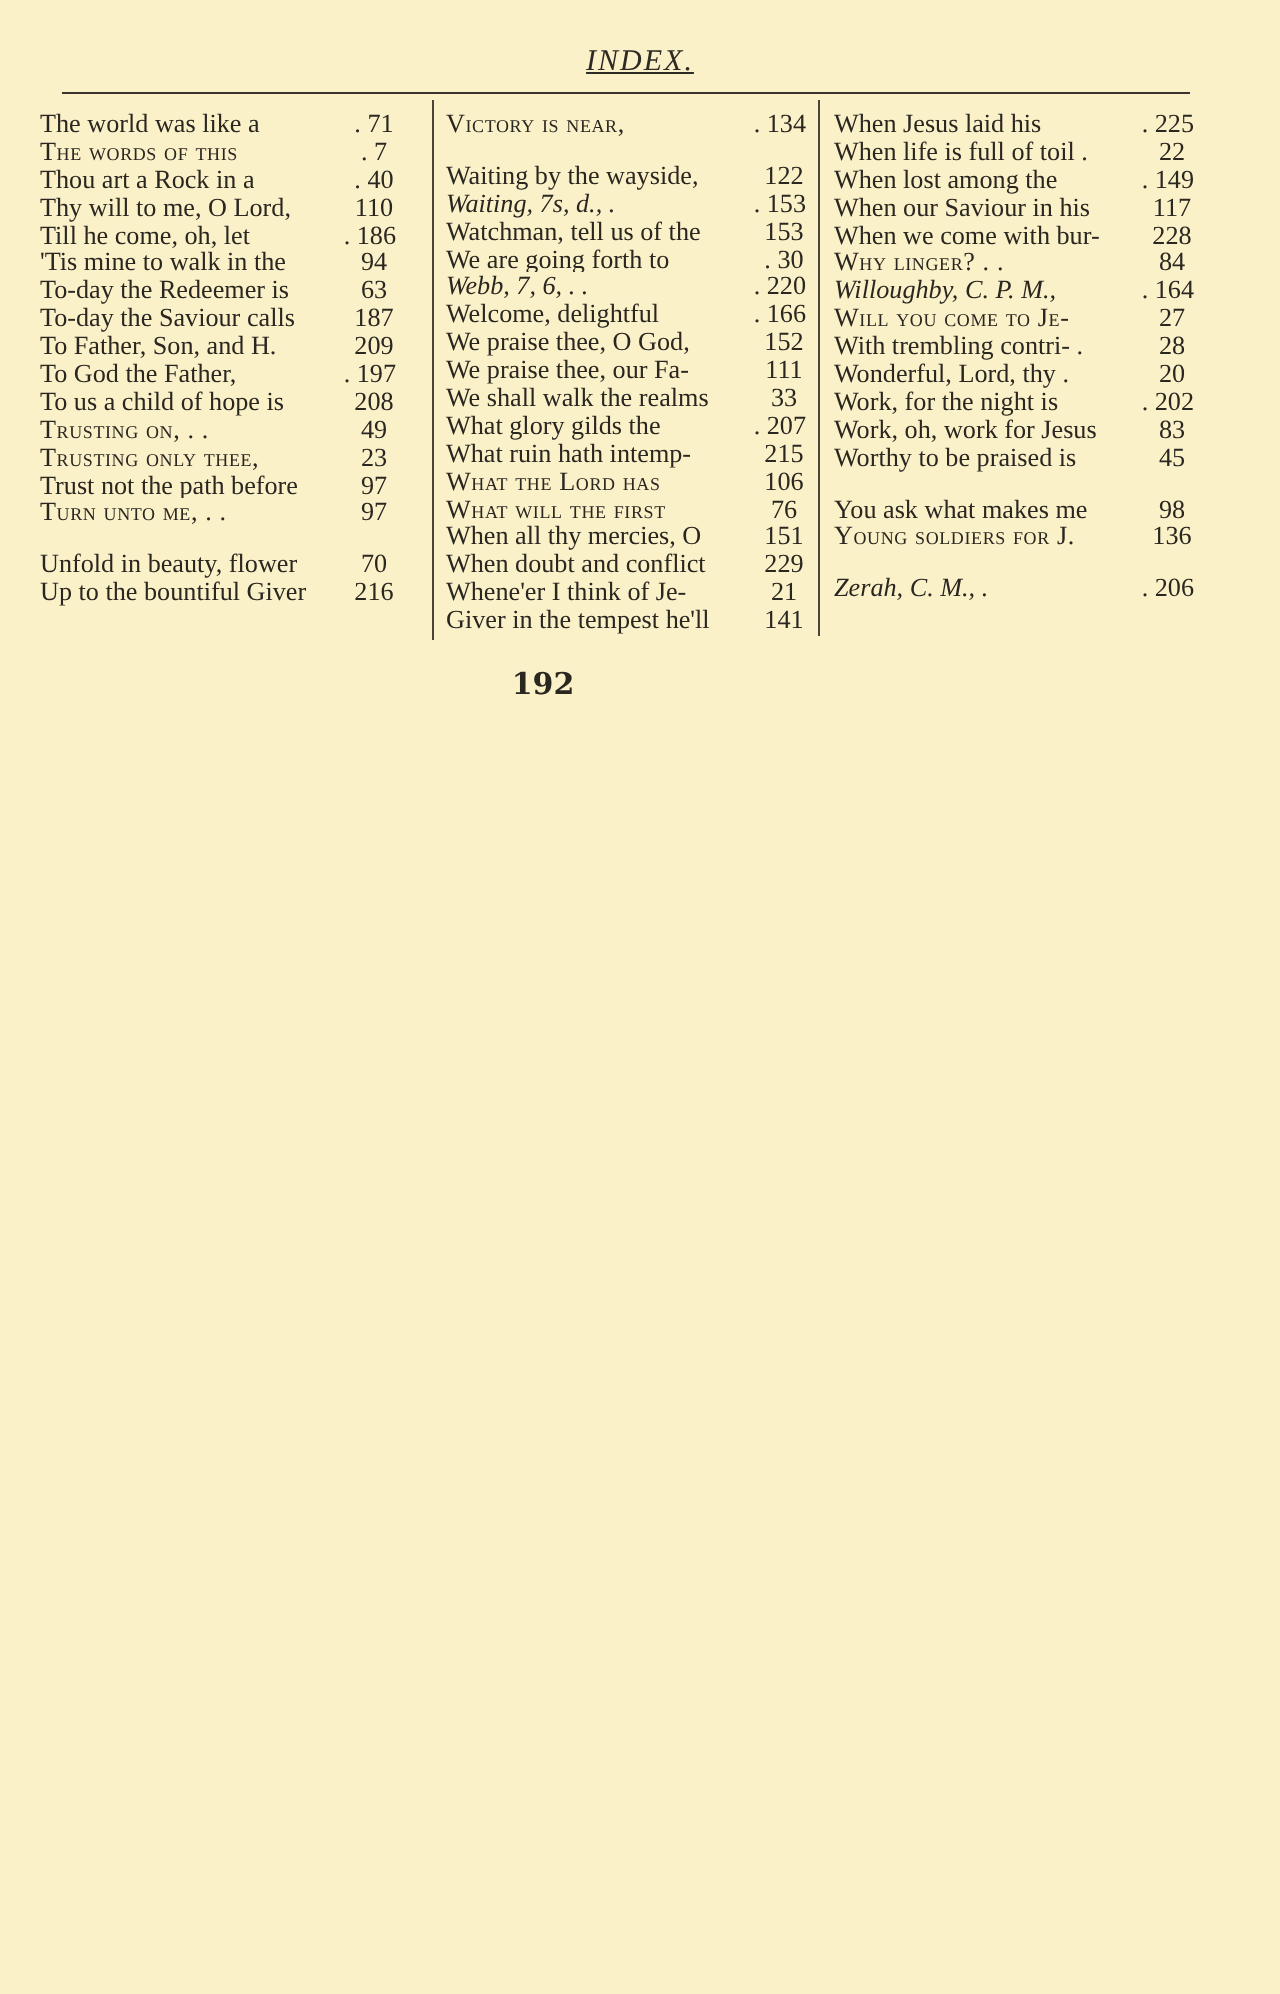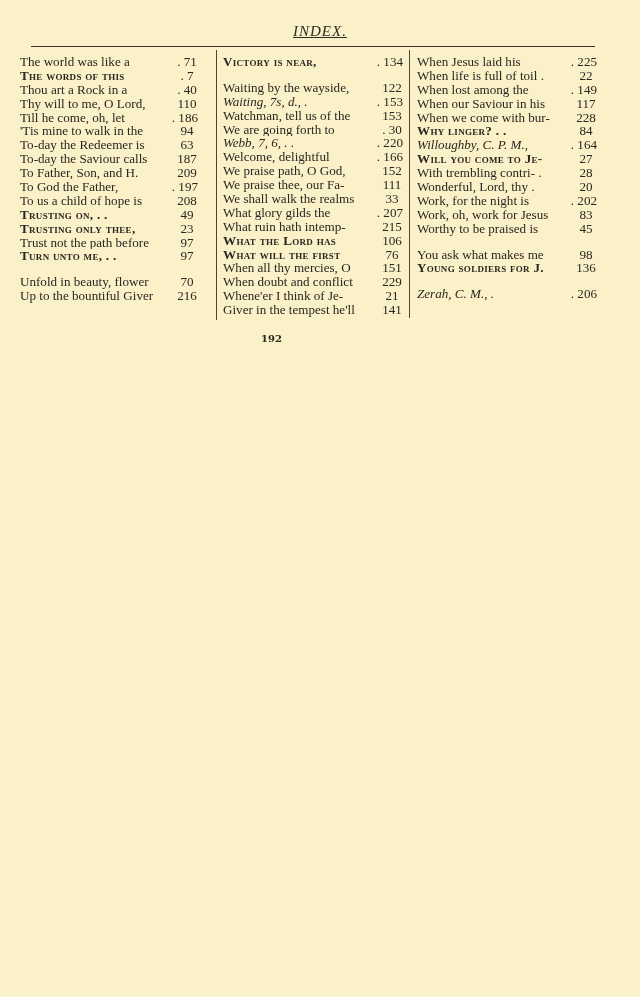--- a/index.html
+++ b/index.html
@@ -28,26 +28,26 @@
     .col-3 { left: 417px; width: 180px; }
     .vrule {
       position: absolute; top: 50px; width: 0;
       border-left: 1.2px solid #4a443a;
     }
     .vrule-1 { left: 216px; height: 270px; }
     .vrule-2 { left: 409px; height: 268px; }
     .row { display: flex; justify-content: space-between; white-space: nowrap; height: 13.9px; }
     .row .t { overflow: hidden; }
     .row .n { text-align: center; min-width: 22px; }
-    .row.sc .t { font-variant: small-caps; letter-spacing: 0.3px; font-weight: bold; }
+    .row.sc .t { font-variant: small-caps; letter-spacing: 0.3px; }
     .row.it .t { font-style: italic; }
     .gap { height: 12px; }
     .page-number {
       position: absolute; top: 333px; left: 0; width: 543px;
-      text-align: center; font-weight: bold; font-size: 10px;
+      text-align: center; font-weight: bold; font-size: 15px;
       font-family: "DejaVu Serif", serif; color: #2a2620;
     }
   </style>
 </head>
 <body>
 
 <div class="page-title">INDEX.</div>
 <div class="top-rule"></div>
 <div class="vrule vrule-1"></div>
 <div class="vrule vrule-2"></div>
@@ -147,21 +147,21 @@
     </div>
     <div class="row it">
       <span class="t">Webb, 7, 6,     .      .</span>
       <span class="n">. 220</span>
     </div>
     <div class="row">
       <span class="t">Welcome, delightful</span>
       <span class="n">. 166</span>
     </div>
     <div class="row">
-      <span class="t">We praise path, O God,</span>
+      <span class="t">We praise thee, O God,</span>
       <span class="n">152</span>
     </div>
     <div class="row">
       <span class="t">We praise thee, our Fa-</span>
       <span class="n">111</span>
     </div>
     <div class="row">
       <span class="t">We shall walk the realms</span>
       <span class="n">33</span>
     </div>

